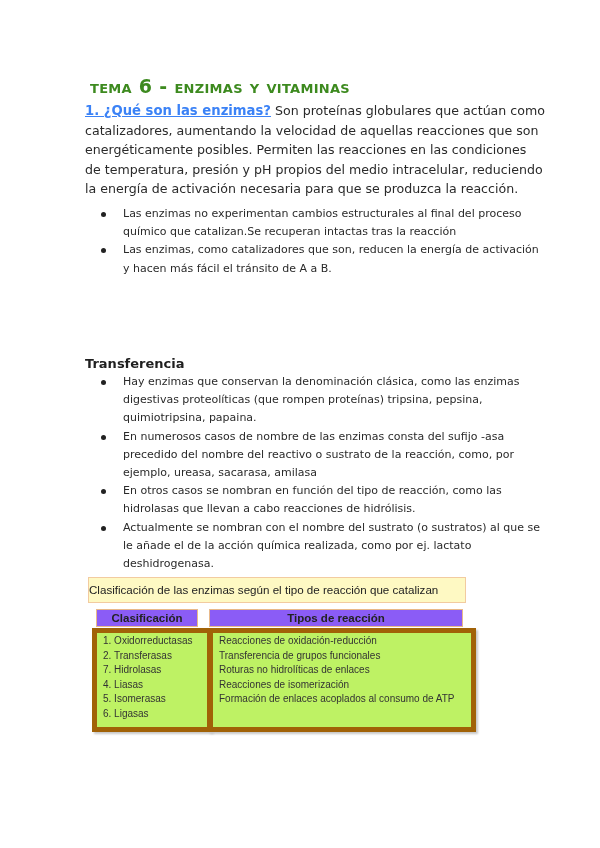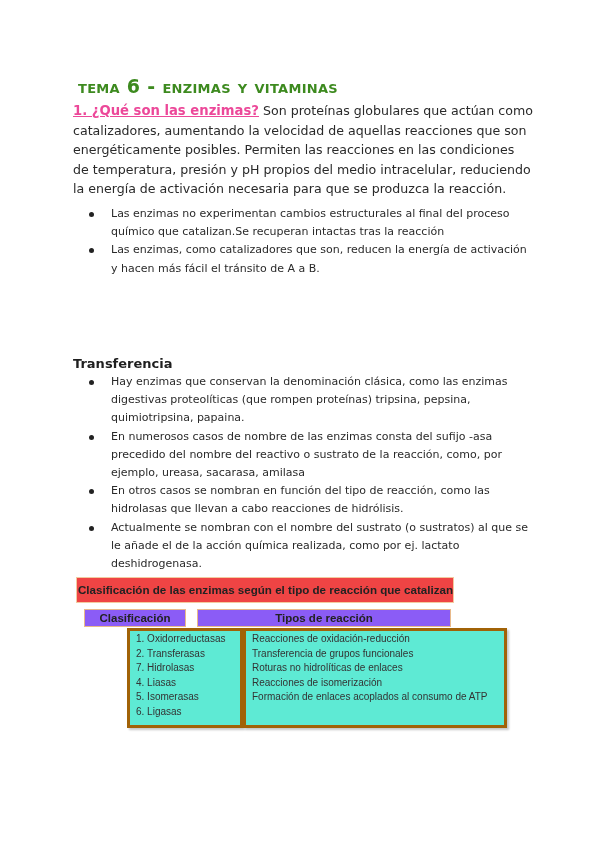--- a/index.html
+++ b/index.html
@@ -1,33 +1,33 @@
 <!DOCTYPE html>
 <html><head>
   <meta charset="utf-8">
   <style>
     html, body { margin: 0; padding: 0; background: #ffffff; }
     body {
       width: 600px; height: 848px; position: relative; overflow: hidden;
       font-family: "DejaVu Sans", sans-serif; color: #222222;
     }
-    .page { position: absolute; left: 0; top: 0; width: 488px; height: 848px; }
+    .page { position: absolute; left: 12px; top: 0; width: 488px; height: 848px; }
     .title {
       position: absolute; left: 78px; top: 74px;
       font-family: "DejaVu Sans", sans-serif; font-weight: bold;
       font-size: 19px; letter-spacing: 0.3px; color: #3d8a1f;
       font-variant: small-caps; text-transform: lowercase;
       white-space: nowrap; line-height: 24px;
     }
     .intro {
       position: absolute; left: 73px; top: 101px; width: 460px;
       font-size: 12.6px; line-height: 19.5px; color: #2a2a2a;
     }
     .intro .q {
-      color: #ec4899; font-weight: bold; text-decoration: underline;
+      color: #3b82f6; font-weight: bold; text-decoration: underline;
       font-size: 13.2px;
     }
     ul.bullets {
       position: absolute; margin: 0; padding: 0; list-style: none;
       font-size: 11px; line-height: 18.2px; color: #2a2a2a;
     }
     ul.bullets li { position: relative; padding-left: 27px; }
     ul.bullets li::before {
       content: ""; position: absolute; left: 5px; top: 7px;
       width: 5px; height: 5px; border-radius: 50%; background: #222;
@@ -35,38 +35,38 @@
     #b1 { left: 84px; top: 205px; width: 450px; }
     .nom-h {
       position: absolute; left: 73px; top: 356px;
       font-size: 13px; font-weight: bold; color: #1f1f1f;
     }
     #b2 { left: 84px; top: 373px; width: 450px; }
     
     .fig { position: absolute; left: 76px; top: 577px; width: 380px; height: 150px; }
     .fig-caption {
       position: absolute; left: 0; top: 0; width: 376px; height: 24px;
-      background: #ef4444; border: 1px solid #f2cba0;
-      font-family: "Liberation Sans", sans-serif; font-weight: bold;
-      font-size: 11.6px; line-height: 24px; text-align: right; color: #222;
+      background: #fef9c3; border: 1px solid #f2cba0;
+      font-family: "Liberation Sans", sans-serif; font-weight: normal;
+      font-size: 11.6px; line-height: 24px; text-align: left; color: #222;
       white-space: nowrap;
     }
     .col-h {
       position: absolute; top: 32px; height: 16px;
       border: 1px solid #e8b98a; background: #8b5cf6;
       font-family: "Liberation Sans", sans-serif; font-weight: bold;
       font-size: 11.5px; line-height: 16px; text-align: center; color: #222;
     }
     #h1 { left: 8px; width: 100px; }
     #h2 { left: 121px; width: 252px; }
     .col-box {
-      position: absolute; top: 51px; height: 94px; background: #5eead4;
-      border: 3px solid #a16207; box-shadow: 2px 2px 2px #c8c8c8;
+      position: absolute; top: 51px; height: 94px; background: #bef264;
+      border: 5px solid #a16207; box-shadow: 2px 2px 2px #c8c8c8;
       font-family: "Liberation Sans", sans-serif; font-size: 10px;
-      line-height: 14.6px; color: #333; margin-left: 47px;
+      line-height: 14.6px; color: #333;
     }
     #c1 { left: 4px; width: 110px; }
     #c2 { left: 120px; width: 258px; }
     .col-box .row { padding-left: 6px; white-space: nowrap; }
     .col-box .first { padding-top: 1px; }
   </style>
 </head>
 <body>
 
 <div class="page">

